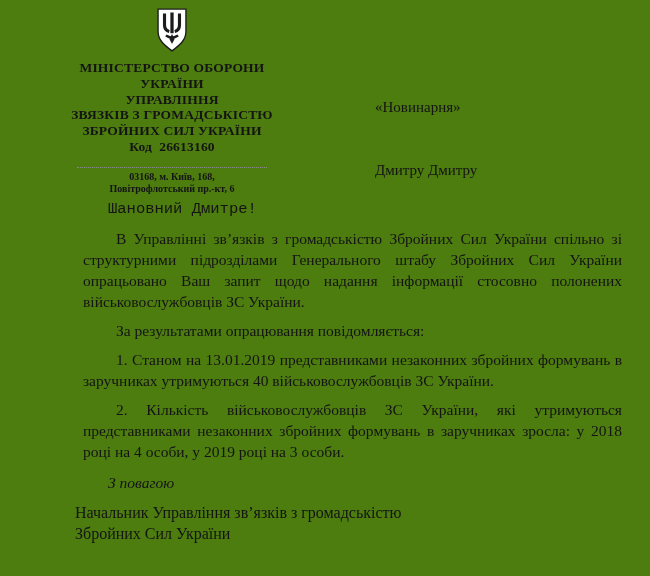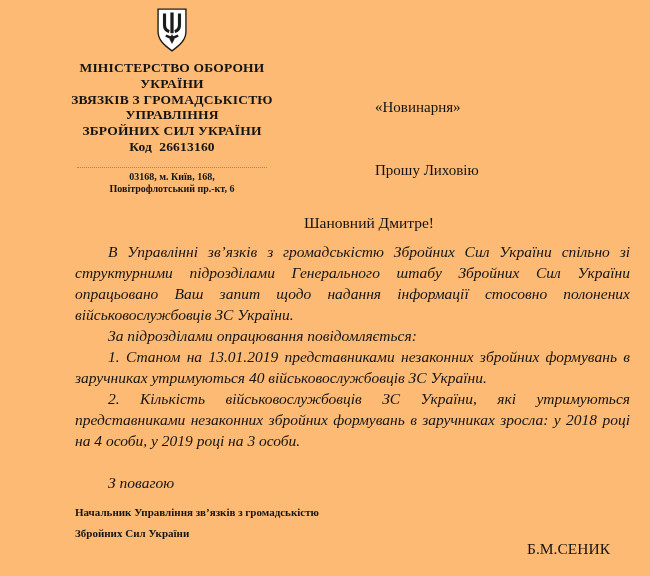--- a/index.html
+++ b/index.html
@@ -1,19 +1,19 @@
 <!DOCTYPE html>
 <html><head>
 <meta charset="utf-8">
 <style>
   html,body { margin:0; padding:0; background:#ffffff; }
   .page {
     position:relative;
     width:650px; height:576px;
-    background:#fdba74;
+    background:#4d7c0f;
     color:#141414;
     font-family:"Liberation Serif","DejaVu Serif",serif;
     overflow:hidden;
   }
 
   
   .letterhead {
     position:absolute; left:62px; top:7px; width:220px;
     text-align:center; font-weight:bold;
   }
@@ -32,26 +32,26 @@
   .recipient {
     position:absolute; left:375px; top:55px; width:240px;
     font-size:15px; line-height:21px; white-space:pre-wrap;
   }
 
   
   .body-block {
     position:absolute; left:75px; top:199px; width:555px;
     font-size:15.5px; line-height:21px;
   }
-  .salutation { text-align:center; margin:13px 0 8px 33px; }
-  .para { margin:0; text-align:justify; text-indent:33px;font-style:italic; }
+  .salutation { margin:0 0 8px 33px;font-family:Liberation Mono, monospace; }
+  .para { margin:8px; text-align:justify; text-indent:33px; }
 
   
   .closing  { position:absolute; left:108px; top:472px; font-size:15.5px; line-height:21px;font-style:italic; }
-  .sig-title { position:absolute; left:75px;  top:502px; font-size:11px; line-height:21px;font-weight:bold; }
+  .sig-title { position:absolute; left:75px;  top:502px; font-size:16px; line-height:21px; }
   .sig-name { position:absolute; left:375px; top:538px; width:235px;
               text-align:right; font-size:15.5px; line-height:21px; }
 </style>
 </head>
 <body>
 
 <div class="page">
 
   <div class="letterhead">
     <svg class="emblem" width="34" height="47" viewBox="0 0 50 68" aria-hidden="true">
@@ -59,42 +59,41 @@
       <g stroke="#1c1c1c" fill="none">
         <path d="M14 9 V26 Q14 34 21 35.5" stroke-width="4.6"></path>
         <path d="M36 9 V26 Q36 34 29 35.5" stroke-width="4.6"></path>
         <path d="M25 7.5 V38" stroke-width="4.8"></path>
         <path d="M16 41.5 Q25 47.5 34 41.5" stroke-width="3.6"></path>
       </g>
       <path d="M25 39 L21.2 46.5 L25 54 L28.8 46.5 Z" fill="#1c1c1c"></path>
     </svg>
     <div class="lh-line">МІНІСТЕРСТВО ОБОРОНИ</div>
     <div class="lh-line">УКРАЇНИ</div>
+    <div class="lh-line">УПРАВЛІННЯ</div>
     <div class="lh-line">ЗВЯЗКІВ З ГРОМАДСЬКІСТЮ</div>
-    <div class="lh-line">УПРАВЛІННЯ</div>
     <div class="lh-line">ЗБРОЙНИХ СИЛ УКРАЇНИ</div>
     <div class="lh-code">Код  26613160</div>
     <div class="lh-divider"></div>
     <div class="lh-addr">03168, м. Київ, 168,</div>
     <div class="lh-addr">Повітрофлотський пр.-кт, 6</div>
   </div>
 
   <div class="recipient">
     <div>«Новинарня»</div>
-    <div>Прошу Лиховію</div>
+    <div>Дмитру Дмитру</div>
   </div>
 
   <div class="body-block">
     <p class="salutation">Шановний Дмитре!</p>
     <p class="para">В Управлінні зв’язків з громадськістю Збройних Сил України спільно зі структурними підрозділами Генерального штабу Збройних Сил України опрацьовано Ваш запит щодо надання інформації стосовно полонених військовослужбовців ЗС України.</p>
-    <p class="para">За підрозділами опрацювання повідомляється:</p>
+    <p class="para">За результатами опрацювання повідомляється:</p>
     <p class="para">1. Станом на 13.01.2019  представниками незаконних збройних формувань в заручниках утримуються 40 військовослужбовців ЗС України.</p>
     <p class="para">2. Кількість військовослужбовців ЗС України, які утримуються представниками незаконних збройних формувань в заручниках зросла: у 2018 році на 4 особи, у 2019 році на 3 особи.</p>
   </div>
 
   <div class="closing">З повагою</div>
   <div class="sig-title">
     <div>Начальник Управління зв’язків з громадськістю</div>
     <div>Збройних Сил України</div>
   </div>
-  <div class="sig-name">Б.М.СЕНИК</div>
 
 </div>
 
 </body></html>

